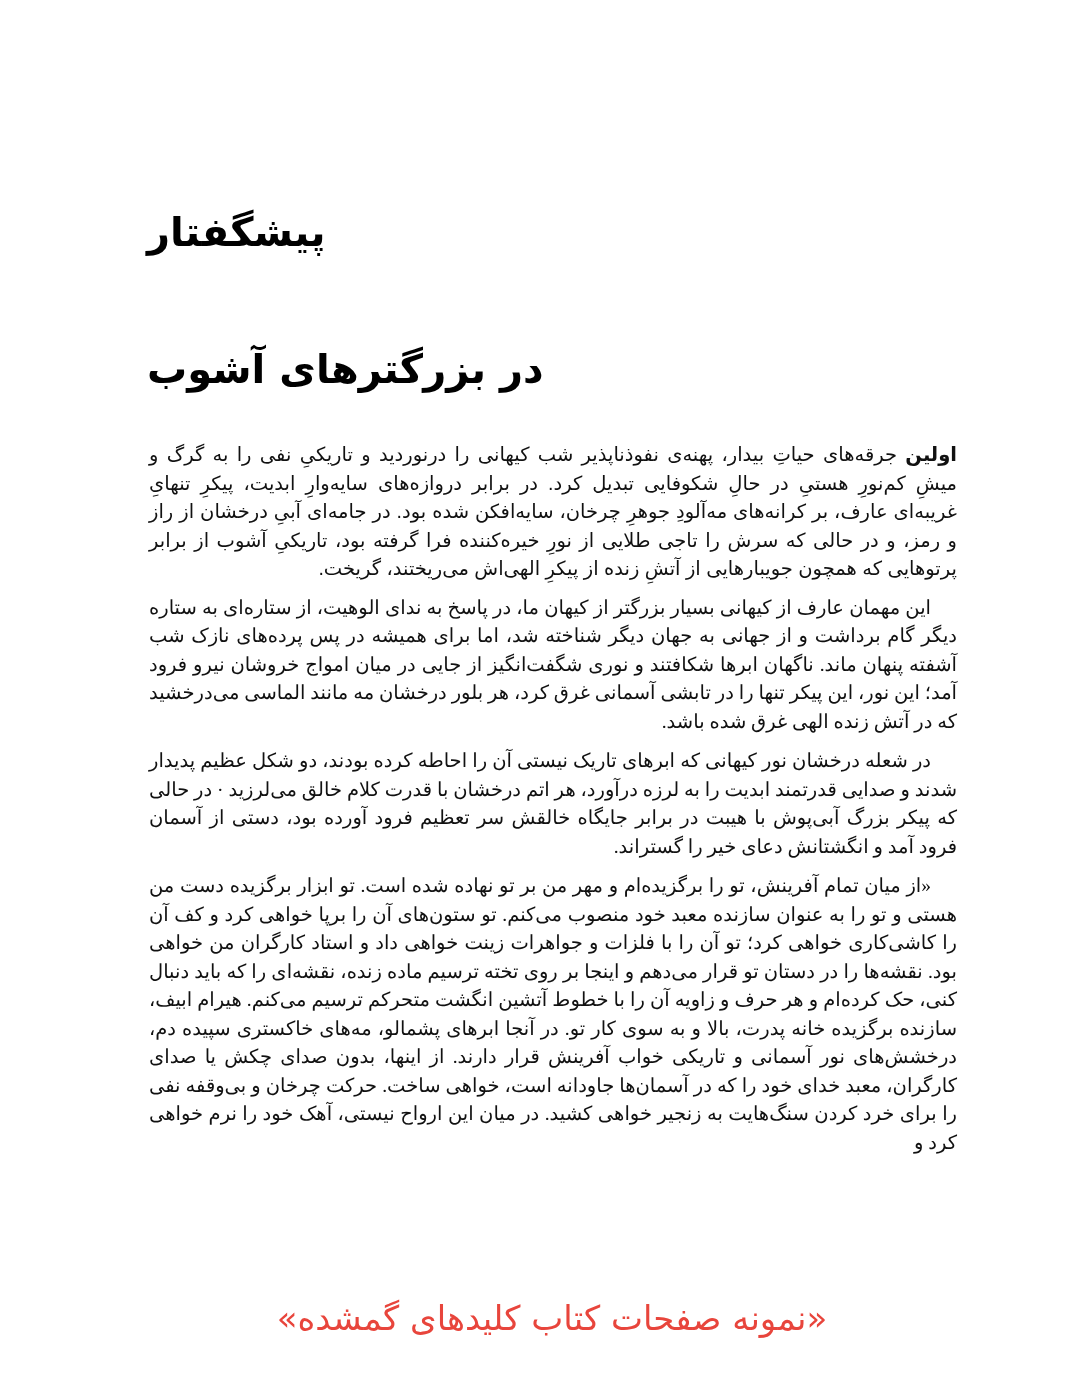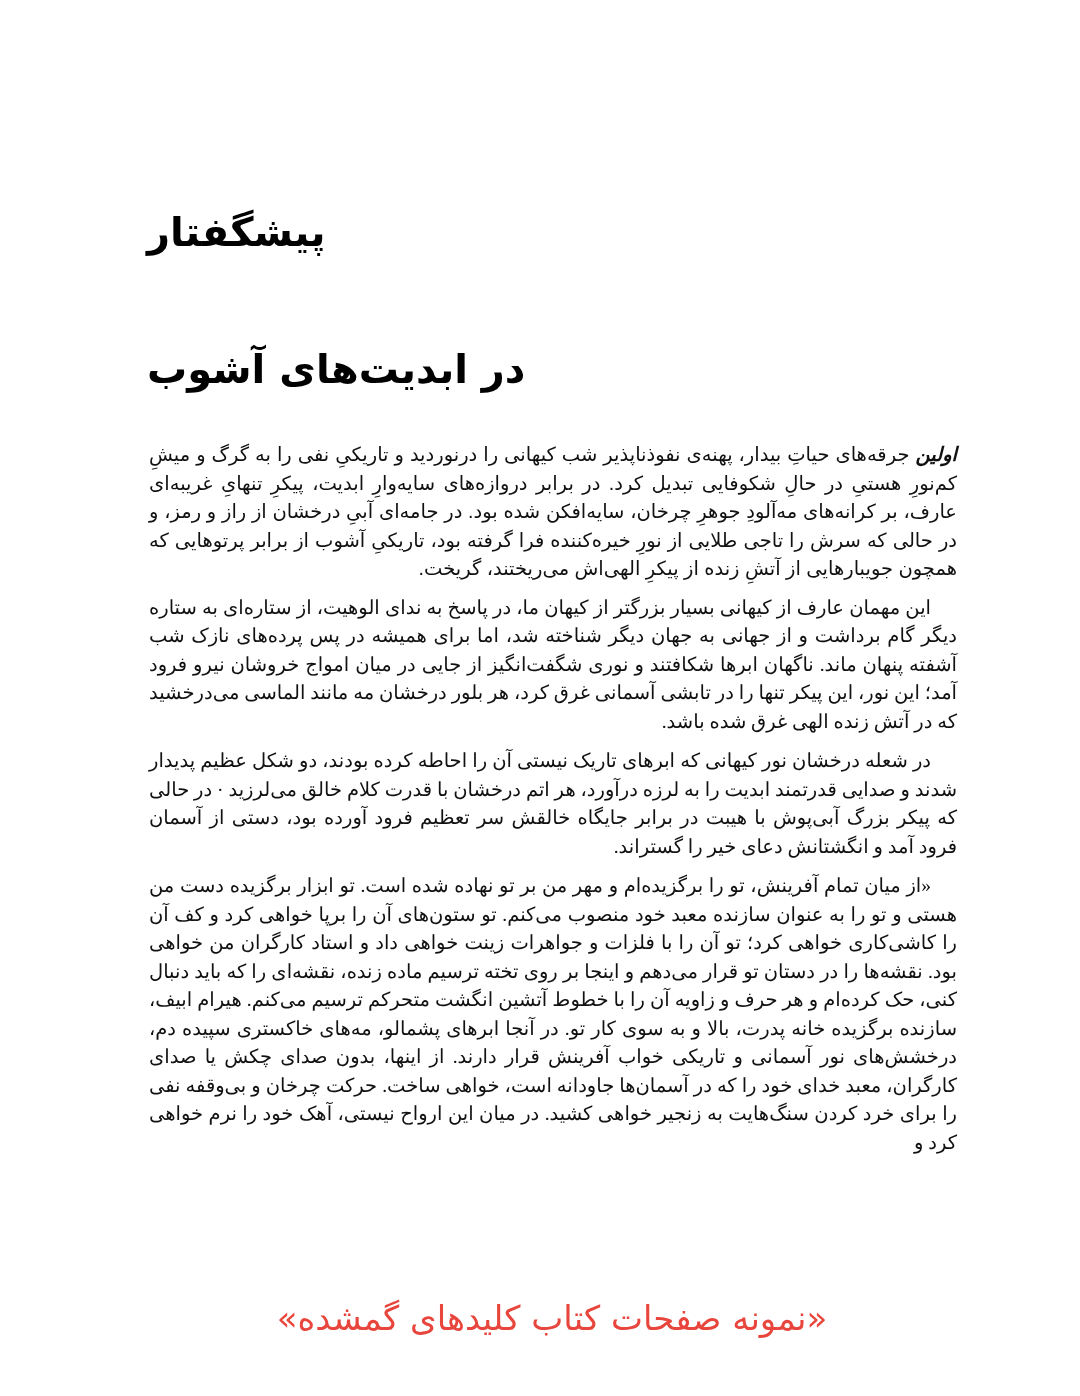--- a/index.html
+++ b/index.html
@@ -57,21 +57,20 @@
     }
     .body-text p {
       margin: 0 0 11px 0;
     }
     .body-text p.indent {
       text-indent: 26px;
       font-family: Liberation Serif, serif;
     }
     .lead-word {
       font-weight: bold;
-      font-style: italic;
     }
     .footer-note {
       position: absolute;
       top: 1296px;
       left: 0;
       width: 1080px;
       text-align: center;
       direction: rtl;
       font-family: "DejaVu Sans", "Liberation Sans", sans-serif;
       font-size: 34px;
@@ -79,21 +78,21 @@
       line-height: 1.3;
     }
   </style>
 </head>
 <body>
 
 <div class="page">
 
   <div class="chapter-label">پیشگفتار</div>
 
-  <div class="chapter-title">در ابدیت‌های آشوب</div>
+  <div class="chapter-title">در بزرگتر‌های آشوب</div>
 
   <div class="body-text">
     <p><span class="lead-word">اولین</span><span> جرقه‌های حیاتِ بیدار، پهنه‌ی نفوذناپذیر شب کیهانی را درنوردید و تاریکیِ نفی را به گرگ و میشِ کم‌نورِ هستیِ در حالِ شکوفایی تبدیل کرد. در برابر دروازه‌های سایه‌وارِ ابدیت، پیکرِ تنهایِ غریبه‌ای عارف، بر کرانه‌های مه‌آلودِ جوهرِ چرخان، سایه‌افکن شده بود. در جامه‌ای آبیِ درخشان از راز و رمز، و در حالی که سرش را تاجی طلایی از نورِ خیره‌کننده فرا گرفته بود، تاریکیِ آشوب از برابر پرتوهایی که همچون جویبارهایی از آتشِ زنده از پیکرِ الهی‌اش می‌ریختند، گریخت.</span></p>
 
     <p class="indent"><span>این مهمان عارف از کیهانی بسیار بزرگتر از کیهان ما، در پاسخ به ندای الوهیت، از ستاره‌ای به ستاره دیگر گام برداشت و از جهانی به جهان دیگر شناخته شد، اما برای همیشه در پس پرده‌های نازک شب آشفته پنهان ماند. ناگهان ابرها شکافتند و نوری شگفت‌انگیز از جایی در میان امواج خروشان نیرو فرود آمد؛ این نور، این پیکر تنها را در تابشی آسمانی غرق کرد، هر بلور درخشان مه مانند الماسی می‌درخشید که در آتش زنده الهی غرق شده باشد.</span></p>
 
     <p class="indent"><span>در شعله درخشان نور کیهانی که ابرهای تاریک نیستی آن را احاطه کرده بودند، دو شکل عظیم پدیدار شدند و صدایی قدرتمند ابدیت را به لرزه درآورد، هر اتم درخشان با قدرت کلام خالق می‌لرزید · در حالی که پیکر بزرگ آبی‌پوش با هیبت در برابر جایگاه خالقش سر تعظیم فرود آورده بود، دستی از آسمان فرود آمد و انگشتانش دعای خیر را گستراند.</span></p>
 
     <p class="indent"><span>«از میان تمام آفرینش، تو را برگزیده‌ام و مهر من بر تو نهاده شده است. تو ابزار برگزیده دست من هستی و تو را به عنوان سازنده معبد خود منصوب می‌کنم. تو ستون‌های آن را برپا خواهی کرد و کف آن را کاشی‌کاری خواهی کرد؛ تو آن را با فلزات و جواهرات زینت خواهی داد و استاد کارگران من خواهی بود. نقشه‌ها را در دستان تو قرار می‌دهم و اینجا بر روی تخته ترسیم ماده زنده، نقشه‌ای را که باید دنبال کنی، حک کرده‌ام و هر حرف و زاویه آن را با خطوط آتشین انگشت متحرکم ترسیم می‌کنم. هیرام ابیف، سازنده برگزیده خانه پدرت، بالا و به سوی کار تو. در آنجا ابرهای پشمالو، مه‌های خاکستری سپیده دم، درخشش‌های نور آسمانی و تاریکی خواب آفرینش قرار دارند. از اینها، بدون صدای چکش یا صدای کارگران، معبد خدای خود را که در آسمان‌ها جاودانه است، خواهی ساخت. حرکت چرخان و بی‌وقفه نفی را برای خرد کردن سنگ‌هایت به زنجیر خواهی کشید. در میان این ارواح نیستی، آهک خود را نرم خواهی کرد و</span></p>
   </div>

